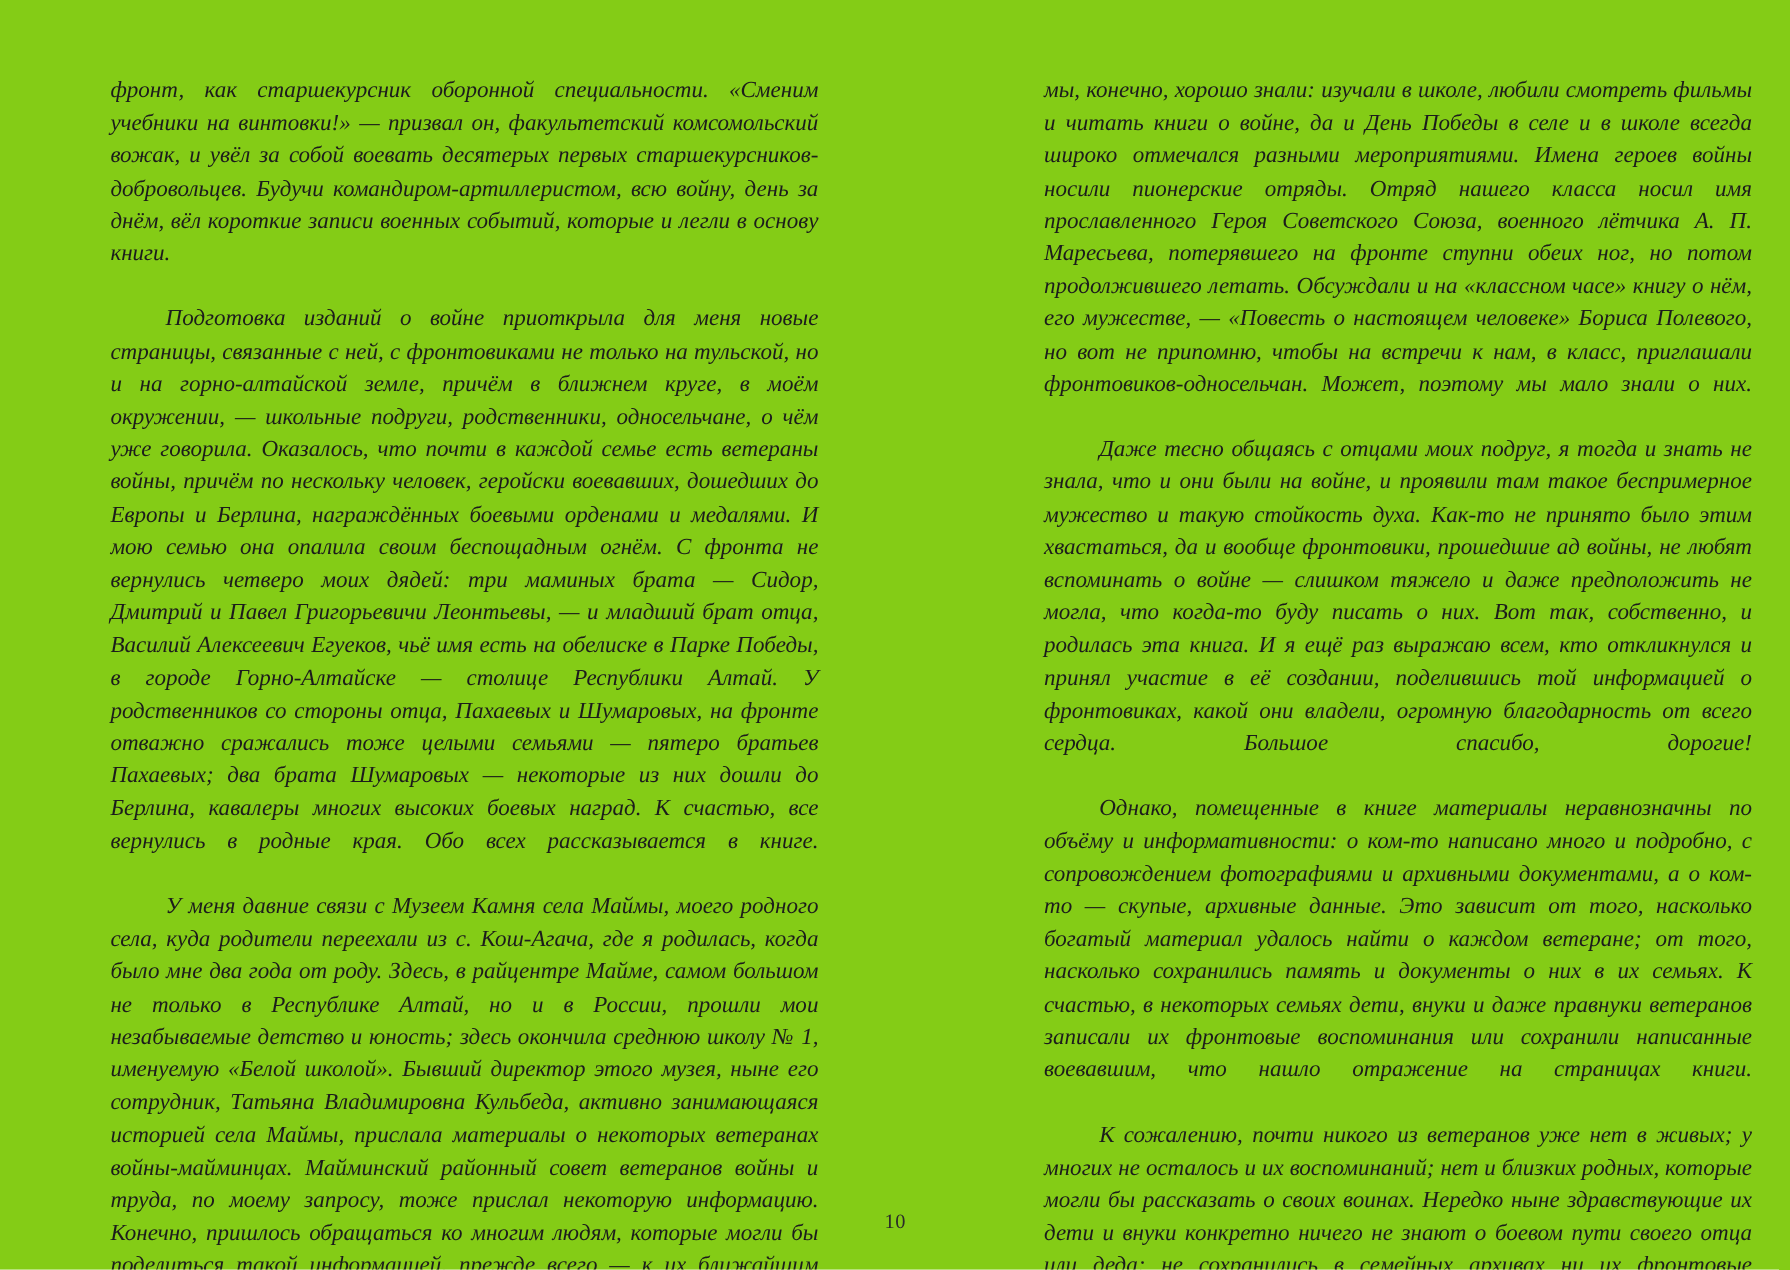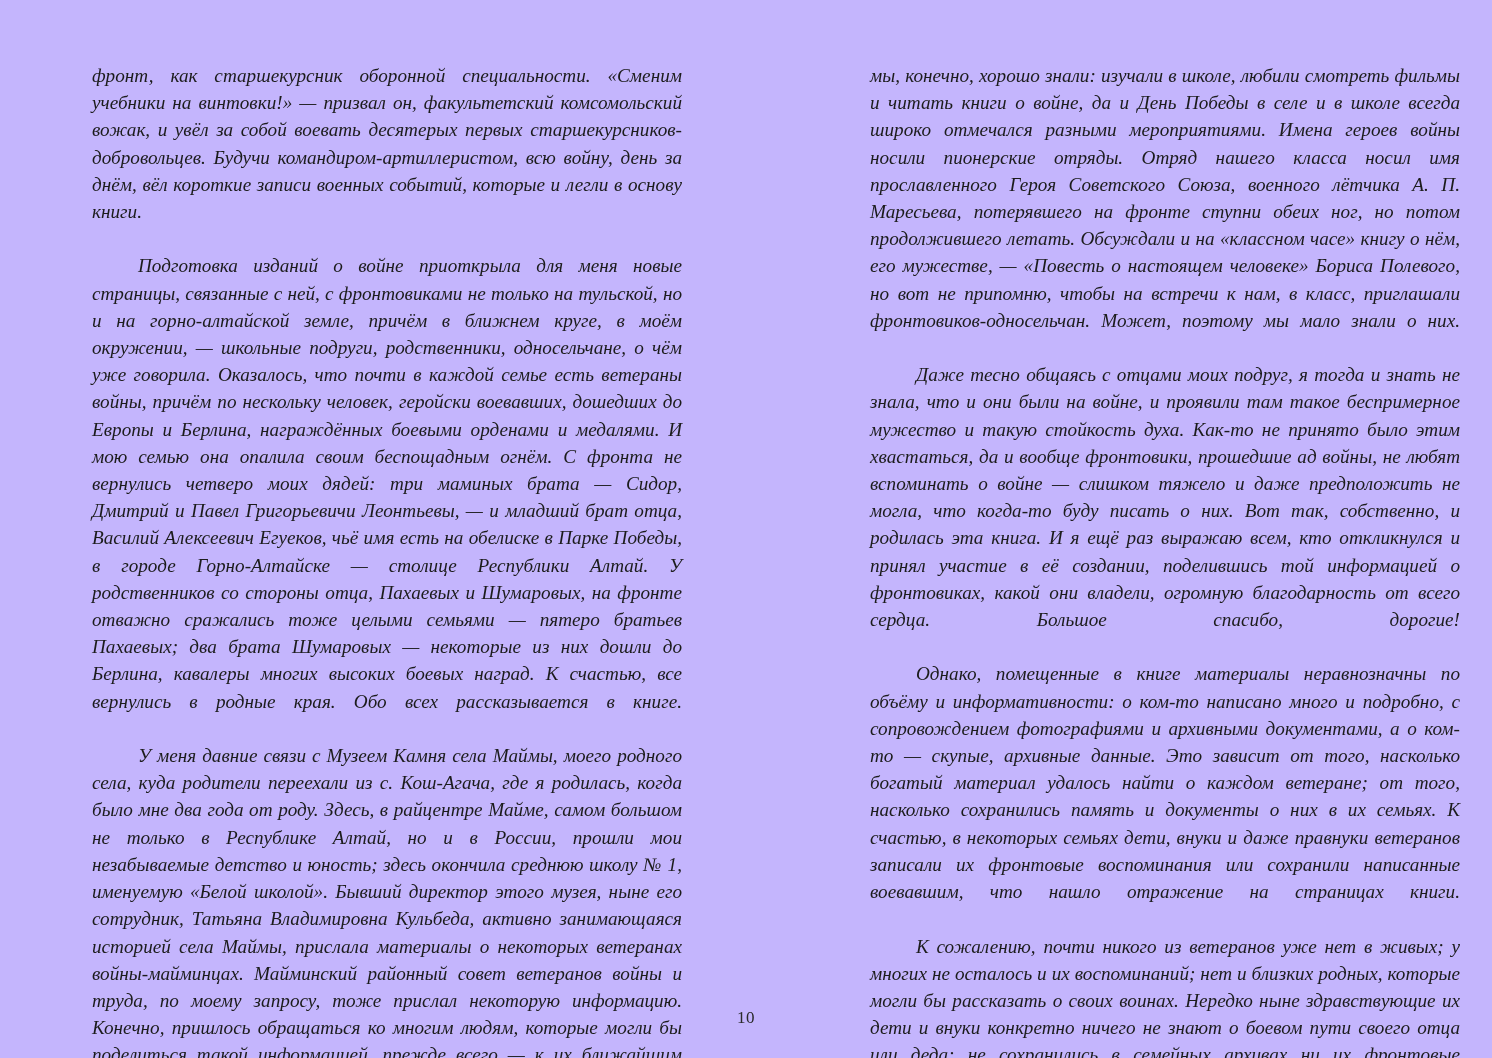--- a/index.html
+++ b/index.html
@@ -13,21 +13,21 @@
     background: #ffffff;
     font-family: "Liberation Serif", "DejaVu Serif", serif;
     color: #1a1a1a;
     overflow: hidden;
   }
 
   .spread {
     position: relative;
     width: 1492px;
     height: 1058px;
-    background: #c4b5fd;
+    background: #84cc16;
   }
 
   .page {
     position: absolute;
     top: 0;
     height: 1058px;
   }
   .page-left  { left: 0;   width: 746px; }
   .page-right { left: 786px; width: 746px; }
 

